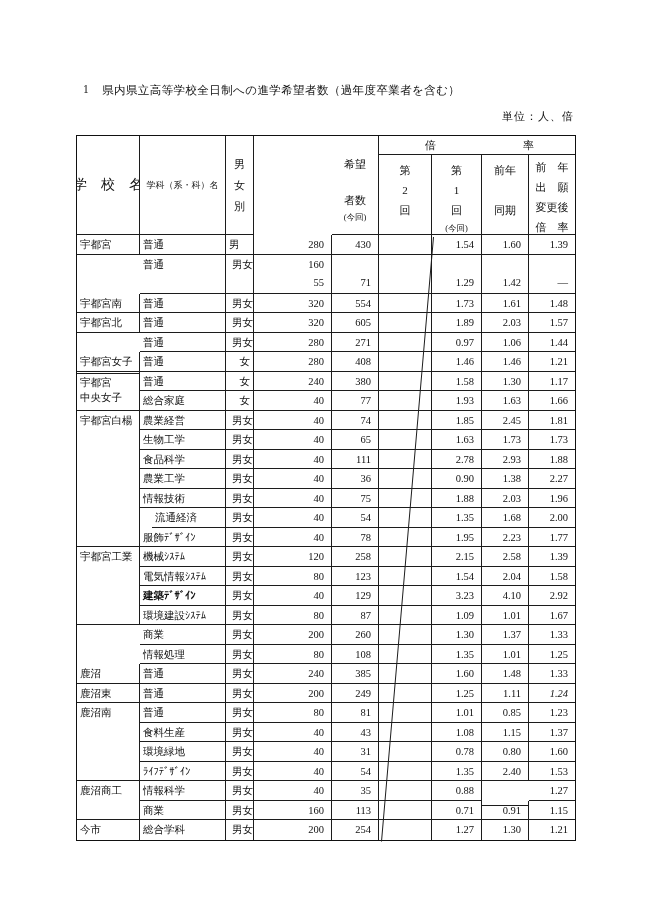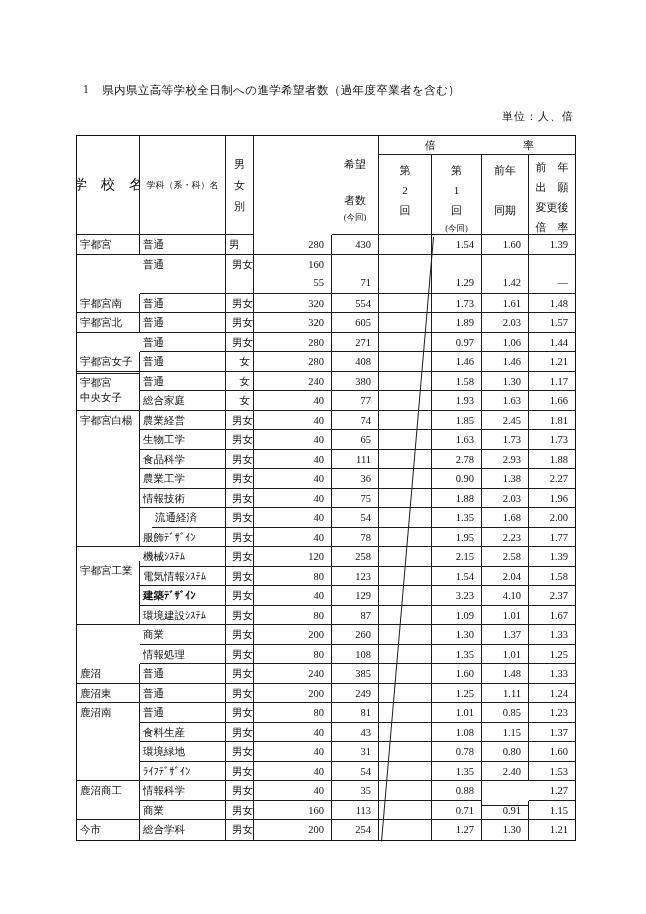--- a/index.html
+++ b/index.html
@@ -262,21 +262,21 @@
         <div class="c d num" style="grid-area: 17 / 8;">1.68</div>
         <div class="c d num nbr" style="grid-area: 17 / 9;">2.00</div>
         <div class="c d dept" style="grid-area: 18 / 2;">服飾ﾃﾞｻﾞｲﾝ</div>
         <div class="c d gc" style="grid-area: 18 / 3;">男女</div>
         <div class="c d num" style="grid-area: 18 / 4;">40</div>
         <div class="c d num" style="grid-area: 18 / 5;">78</div>
         <div class="c d" style="grid-area: 18 / 6;"></div>
         <div class="c d num" style="grid-area: 18 / 7;">1.95</div>
         <div class="c d num" style="grid-area: 18 / 8;">2.23</div>
         <div class="c d num nbr" style="grid-area: 18 / 9;">1.77</div>
-        <div class="c d school" style="grid-area: 19 / 1 / span 4; margin-top: 14px;">
+        <div class="c d school" style="grid-area: 19 / 1 / span 4;">
           <div>宇都宮工業</div>
         </div>
         <div class="c d dept" style="grid-area: 19 / 2;">機械ｼｽﾃﾑ</div>
         <div class="c d gc" style="grid-area: 19 / 3;">男女</div>
         <div class="c d num" style="grid-area: 19 / 4;">120</div>
         <div class="c d num" style="grid-area: 19 / 5;">258</div>
         <div class="c d" style="grid-area: 19 / 6;"></div>
         <div class="c d num" style="grid-area: 19 / 7;">2.15</div>
         <div class="c d num" style="grid-area: 19 / 8;">2.58</div>
         <div class="c d num nbr" style="grid-area: 19 / 9;">1.39</div>
@@ -288,21 +288,21 @@
         <div class="c d num" style="grid-area: 20 / 7;">1.54</div>
         <div class="c d num" style="grid-area: 20 / 8;">2.04</div>
         <div class="c d num nbr" style="grid-area: 20 / 9;">1.58</div>
         <div class="c d dept" style="grid-area: 21 / 2; font-weight: bold;">建築ﾃﾞｻﾞｲﾝ</div>
         <div class="c d gc" style="grid-area: 21 / 3;">男女</div>
         <div class="c d num" style="grid-area: 21 / 4;">40</div>
         <div class="c d num" style="grid-area: 21 / 5;">129</div>
         <div class="c d" style="grid-area: 21 / 6;"></div>
         <div class="c d num" style="grid-area: 21 / 7;">3.23</div>
         <div class="c d num" style="grid-area: 21 / 8;">4.10</div>
-        <div class="c d num nbr" style="grid-area: 21 / 9;">2.37</div>
+        <div class="c d num nbr" style="grid-area: 21 / 9;">2.92</div>
         <div class="c d dept" style="grid-area: 22 / 2;">環境建設ｼｽﾃﾑ</div>
         <div class="c d gc" style="grid-area: 22 / 3;">男女</div>
         <div class="c d num" style="grid-area: 22 / 4;">80</div>
         <div class="c d num" style="grid-area: 22 / 5;">87</div>
         <div class="c d" style="grid-area: 22 / 6;"></div>
         <div class="c d num" style="grid-area: 22 / 7;">1.09</div>
         <div class="c d num" style="grid-area: 22 / 8;">1.01</div>
         <div class="c d num nbr" style="grid-area: 22 / 9;">1.67</div>
         <div class="c d dept" style="grid-area: 23 / 2;">商業</div>
         <div class="c d gc" style="grid-area: 23 / 3;">男女</div>
@@ -334,21 +334,21 @@
         <div class="c d school" style="grid-area: 26 / 1;">
           <div>鹿沼東</div>
         </div>
         <div class="c d dept" style="grid-area: 26 / 2;">普通</div>
         <div class="c d gc" style="grid-area: 26 / 3;">男女</div>
         <div class="c d num" style="grid-area: 26 / 4;">200</div>
         <div class="c d num" style="grid-area: 26 / 5;">249</div>
         <div class="c d" style="grid-area: 26 / 6;"></div>
         <div class="c d num" style="grid-area: 26 / 7;">1.25</div>
         <div class="c d num" style="grid-area: 26 / 8;">1.11</div>
-        <div class="c d num nbr" style="grid-area: 26 / 9;">1.24</div>
+        <div class="c d num nbr" style="grid-area: 26 / 9; font-style: italic;">1.24</div>
         <div class="c d school" style="grid-area: 27 / 1 / span 4;">
           <div>鹿沼南</div>
         </div>
         <div class="c d dept" style="grid-area: 27 / 2;">普通</div>
         <div class="c d gc" style="grid-area: 27 / 3;">男女</div>
         <div class="c d num" style="grid-area: 27 / 4;">80</div>
         <div class="c d num" style="grid-area: 27 / 5;">81</div>
         <div class="c d" style="grid-area: 27 / 6;"></div>
         <div class="c d num" style="grid-area: 27 / 7;">1.01</div>
         <div class="c d num" style="grid-area: 27 / 8;">0.85</div>

